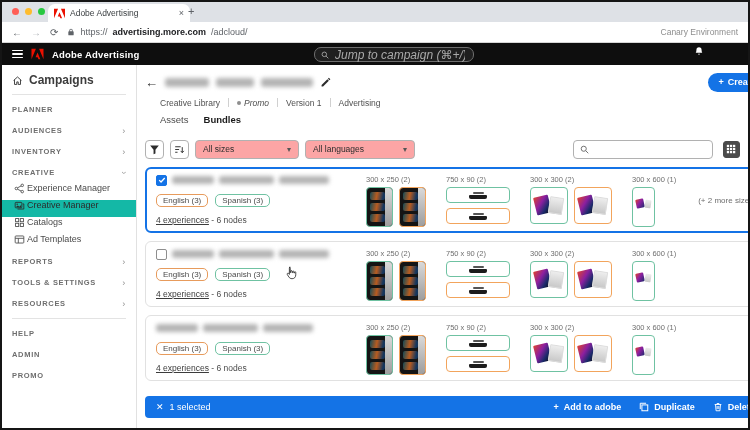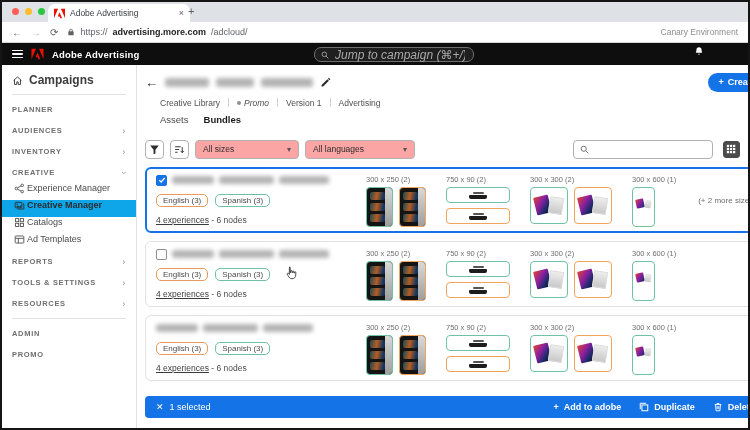--- a/index.html
+++ b/index.html
@@ -37,21 +37,21 @@
   
   .app-body{display:flex;height:calc(100% - 63px);}
   .sidebar{width:135px;flex-shrink:0;border-right:1px solid #E1E1E1;padding-top:5px;box-sizing:border-box;overflow:hidden;}
   .side-item{display:flex;align-items:center;gap:6px;padding:0 10px;height:20px;font-size:12px;color:#3c3c3c;font-weight:bold;}
   .side-div{border-top:1px solid #E3E3E3;margin:4px 10px;}
   .side-sec{display:flex;align-items:center;padding:0 10px;height:21px;font-size:7.5px;letter-spacing:.7px;
     color:#6e6e6e;font-weight:bold;text-transform:uppercase;}
   .side-sec .chev{margin-left:auto;color:#8e8e8e;font-size:9px;font-weight:normal;}
   .chev.down{display:inline-block;transform:rotate(90deg);}
   .side-sub{display:flex;align-items:flex-start;gap:2px;padding:0 10px 0 12px;height:17px;font-size:9px;color:#4b4b4b;}
-  .side-sub.active{background:#0ea5e9;color:#2c2c2c;font-weight:bold;}
+  .side-sub.active{background:#14b8a6;color:#2c2c2c;font-weight:normal;}
   .sicon{width:11px;height:11px;flex-shrink:0;display:inline-flex;}
   .sicon svg{width:100%;height:100%;}
   
   .content{flex:1;position:relative;padding:6px 8px 0;box-sizing:border-box;background:#fff;}
   .head-row{display:flex;align-items:center;gap:7px;height:22px;}
   .back{font-size:13px;color:#2c2c2c;line-height:1;}
   .blur{background:#b4b4b4;border-radius:3px;filter:blur(2px);height:8px;display:inline-block;}
   .head-row .blur{height:9px;}
   .pencil svg{width:11px;height:11px;}
   .create-btn{margin-left:auto;background:#1473E6;color:#fff;border:none;border-radius:10px;height:19px;
@@ -284,20 +284,23 @@
       <div class="side-sec">
           <span>Tools &amp; Settings</span>
           <span class="chev">›</span>
         </div>
       <div class="side-sec">
           <span>Resources</span>
           <span class="chev">›</span>
         </div>
       <div class="side-div"></div>
       <div class="side-sec">
+          <span>Help</span>
+        </div>
+      <div class="side-sec">
           <span>Admin</span>
         </div>
       <div class="side-sec">
           <span>Promo</span>
         </div>
     </aside>
 
     <main class="content">
       <div class="head-row">
         <span class="back">←</span>

